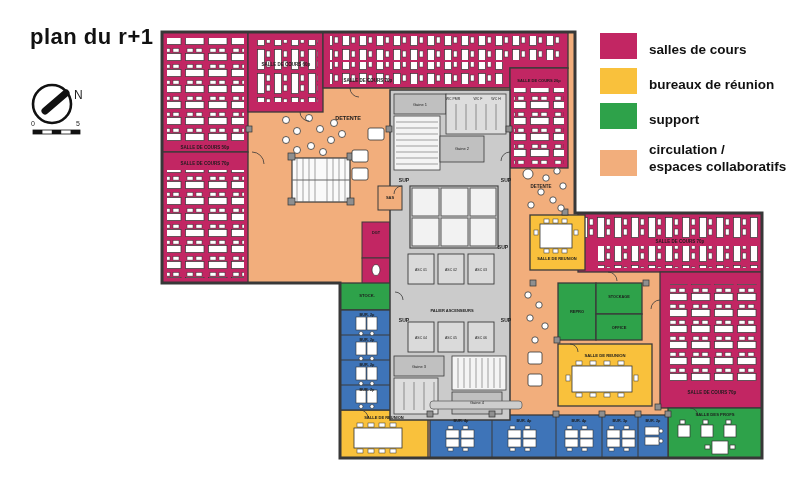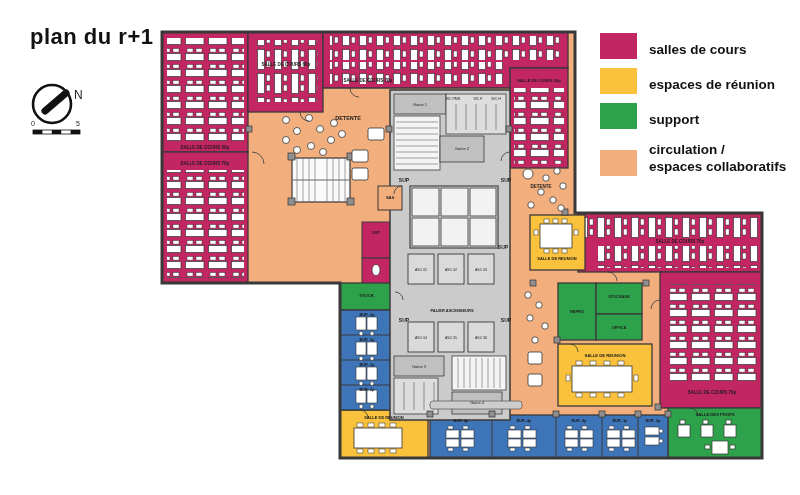--- a/index.html
+++ b/index.html
@@ -38,21 +38,21 @@
     </g>
   </svg>
 
   <div class="legend">
     <div class="legend-item">
       <div class="sw sw-cours"></div>
       <div class="legend-label">salles de cours</div>
     </div>
     <div class="legend-item">
       <div class="sw sw-reu"></div>
-      <div class="legend-label">espaces de réunion</div>
+      <div class="legend-label">bureaux de réunion</div>
     </div>
     <div class="legend-item">
       <div class="sw sw-sup"></div>
       <div class="legend-label">support</div>
     </div>
     <div class="legend-item">
       <div class="sw sw-circ"></div>
       <div class="legend-label">
         <div>circulation /</div>
         <div>espaces collaboratifs</div>

